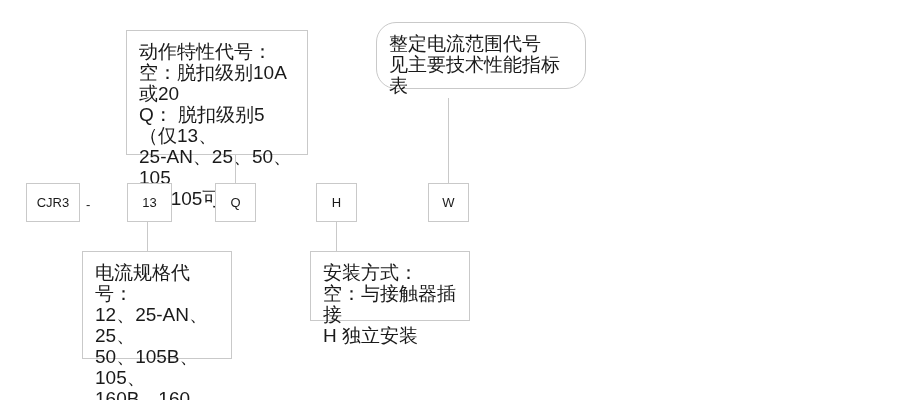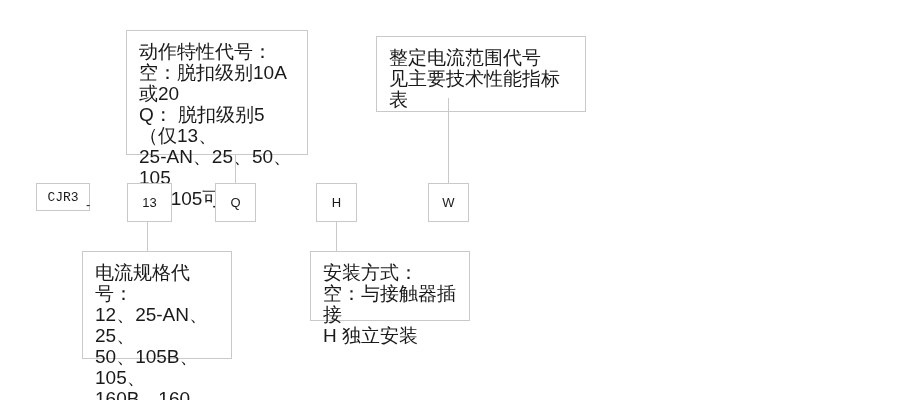--- a/index.html
+++ b/index.html
@@ -56,28 +56,28 @@
 <body>
 
 <div id="stage">
 
   <div class="box desc-box" style="left:126px; top:30px; width:182px; height:125px;">动作特性代号：
 空：脱扣级别10A或20
 Q： 脱扣级别5（仅13、
 25-AN、25、50、105
 B、105可选）</div>
 
-  <div class="box desc-box" style="left:376px; top:36px; width:210px; height:76px;">整定电流范围代号
+  <div class="box desc-box" style="left:376px; top:22px; width:210px; height:67px;border-radius:20px;">整定电流范围代号
 见主要技术性能指标表</div>
 
   <div class="line vline" style="left:235px; top:155px; height:28px;"></div>
 
   <div class="line vline" style="left:448px; top:98px; height:85px;"></div>
 
-  <div class="box code-box" style="left:36px; top:183px; width:54px; height:28px;font-family:Liberation Mono, monospace;">CJR3</div>
+  <div class="box code-box" style="left:26px; top:183px; width:54px; height:39px;">CJR3</div>
 
   <div class="dash" style="left:86px; top:198px;">-</div>
 
   <div class="box code-box" style="left:127px; top:183px; width:45px; height:39px;">13</div>
 
   <div class="box code-box" style="left:215px; top:183px; width:41px; height:39px;">Q</div>
 
   <div class="box code-box" style="left:316px; top:183px; width:41px; height:39px;">H</div>
 
   <div class="box code-box" style="left:428px; top:183px; width:41px; height:39px;">W</div>

